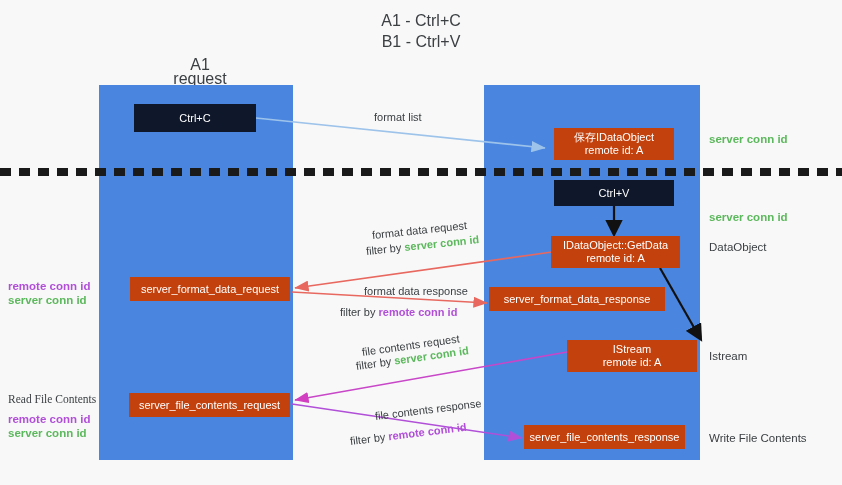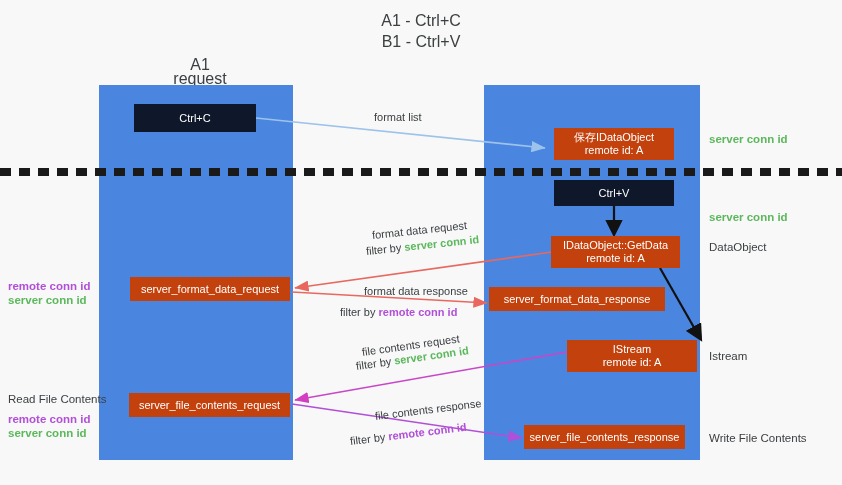--- a/index.html
+++ b/index.html
@@ -180,17 +180,17 @@
 
   <div class="abs side green-t" style="left:709px;top:132px;">server conn id</div>
   <div class="abs side green-t" style="left:709px;top:210px;">server conn id</div>
   <div class="abs side" style="left:709px;top:232px;margin-top:8px;">DataObject</div>
   <div class="abs side" style="left:709px;top:349px;">Istream</div>
   <div class="abs side" style="left:709px;top:431px;">Write File Contents</div>
 
   <div class="abs side purple-t" style="left:8px;top:279px;">remote conn id</div>
   <div class="abs side green-t" style="left:8px;top:293px;">server conn id</div>
 
-  <div class="abs side" style="left:8px;top:392px;">Read File Contents</div>
+  <div class="abs side" style="left:8px;top:392px;font-family:Liberation Serif, serif;">Read File Contents</div>
   <div class="abs side purple-t" style="left:8px;top:412px;">remote conn id</div>
   <div class="abs side green-t" style="left:8px;top:426px;">server conn id</div>
 
 </div>
 
 </body></html>

